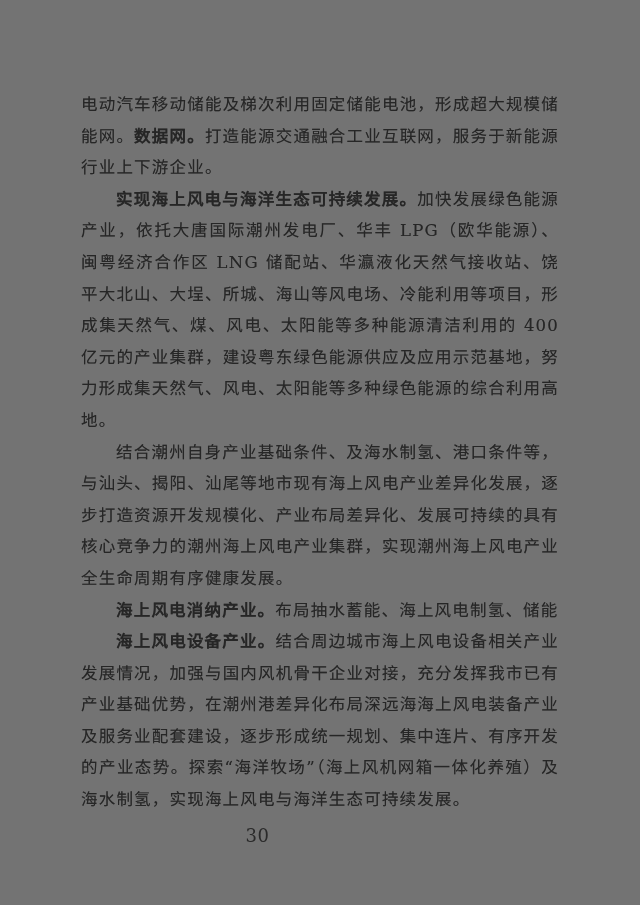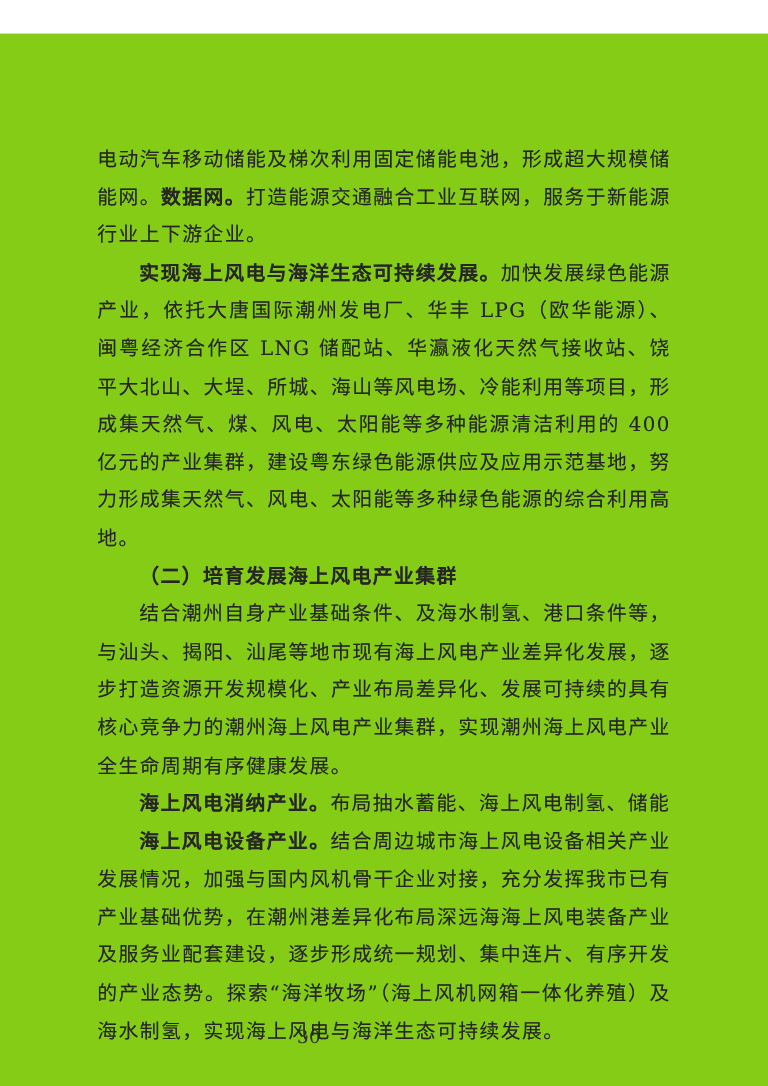--- a/index.html
+++ b/index.html
@@ -10,22 +10,21 @@
     width: 640px;
     height: 905px;
     background: #ffffff;
     position: relative;
     overflow: hidden;
     font-family: "DejaVu Serif", "Liberation Serif", serif;
   }
   .page {
     position: absolute;
     inset: 0;
-    background: #84cc16;
-    margin-top: 28px;
+    background: #737373;
   }
   .content {
     position: absolute;
     top: 89px;
     left: 81px;
     width: 478px;
     color: #262626;
     font-size: 16.5px;
     line-height: 31.6px;
     letter-spacing: 1.2px;
@@ -45,32 +44,31 @@
   .para.heading {
     text-align: left;
     font-weight: bold;
   }
   .page-number {
     position: absolute;
     top: 826px;
     left: 0;
     width: 515px;
     text-align: center;
-    font-size: 15px;
+    font-size: 18px;
     line-height: 20px;
     color: #2a2a2a;
     letter-spacing: 0.5px;
   }
 </style>
 </head>
 <body>
 
 <div class="page">
   <div class="content">
     <p class="para"><span>电动汽车移动储能及梯次利用固定储能电池，形成超大规模储能网。</span><strong>数据网。</strong><span>打造能源交通融合工业互联网，服务于新能源行业上下游企业。</span></p>
     <p class="para indent"><strong>实现海上风电与海洋生态可持续发展。</strong><span>加快发展绿色能源产业，依托大唐国际潮州发电厂、华丰 LPG（欧华能源）、闽粤经济合作区 LNG 储配站、华瀛液化天然气接收站、饶平大北山、大埕、所城、海山等风电场、冷能利用等项目，形成集天然气、煤、风电、太阳能等多种能源清洁利用的 400 亿元的产业集群，建设粤东绿色能源供应及应用示范基地，努力形成集天然气、风电、太阳能等多种绿色能源的综合利用高地。</span></p>
-    <p class="para indent heading"><strong>（二）培育发展海上风电产业集群</strong></p>
     <p class="para indent"><span>结合潮州自身产业基础条件、及海水制氢、港口条件等，与汕头、揭阳、汕尾等地市现有海上风电产业差异化发展，逐步打造资源开发规模化、产业布局差异化、发展可持续的具有核心竞争力的潮州海上风电产业集群，实现潮州海上风电产业全生命周期有序健康发展。</span></p>
     <p class="para indent"><strong>海上风电消纳产业。</strong><span>布局抽水蓄能、海上风电制氢、储能</span></p>
     <p class="para indent"><strong>海上风电设备产业。</strong><span>结合周边城市海上风电设备相关产业发展情况，加强与国内风机骨干企业对接，充分发挥我市已有产业基础优势，在潮州港差异化布局深远海海上风电装备产业及服务业配套建设，逐步形成统一规划、集中连片、有序开发的产业态势。探索“海洋牧场”（海上风机网箱一体化养殖）及海水制氢，实现海上风电与海洋生态可持续发展。</span></p>
   </div>
   <div class="page-number">30</div>
 </div>
 
 </body></html>

